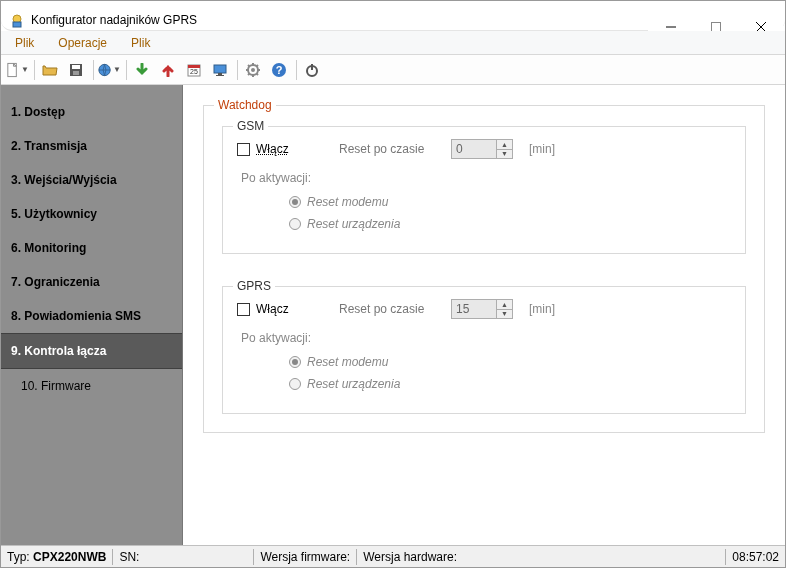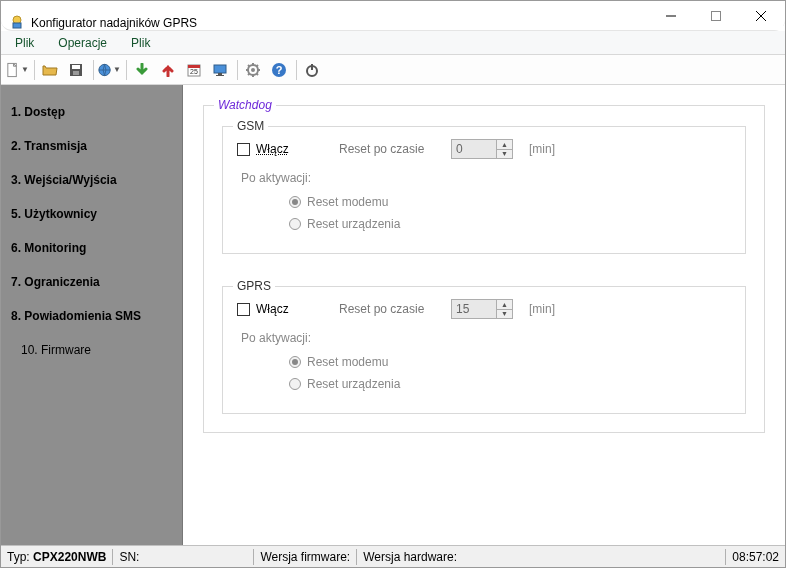--- a/index.html
+++ b/index.html
@@ -1,61 +1,61 @@
 <!DOCTYPE html>
 <html><head>
 <meta charset="utf-8">
 <style>
 * { margin: 0; padding: 0; box-sizing: border-box; }
 body { font-family: "Segoe UI", Tahoma, sans-serif; font-size: 12px; background: #f0f0f0; }
 .window { width: 786px; height: 568px; background: #fff; border: 1px solid #999; display: flex; flex-direction: column; }
 
 
-.titlebar { height: 30px; background: #fff; display: flex; align-items: flex-end; padding: 0 2px 0 8px; border-bottom: 1px solid #e5e5e5; border-radius: 11px; }
+.titlebar { height: 30px; background: #fff; display: flex; align-items: flex-start; padding: 12px 2px 0 8px; border-bottom: 1px solid #e5e5e5; border-radius: 11px; }
 .titlebar-icon { width: 16px; height: 16px; margin-right: 6px; }
 .titlebar-text { flex: 1; font-size: 12px; color: #000; }
 .win-buttons { display: flex; }
 .win-btn { width: 45px; height: 28px; display: flex; align-items: center; justify-content: center; background: #fff; }
 
 
 .menubar { height: 24px; background: #f7f8f9; border-bottom: 1px solid #d8d8d8; display: flex; align-items: stretch; padding: 0 2px; }
-.menu-item { padding: 0 12px; display: flex; align-items: center; color: #14532d; font-size: 12px; cursor: default; }
+.menu-item { padding: 0 12px; display: flex; align-items: center; color: #a16207; font-size: 12px; cursor: default; }
 
 
 .toolbar { height: 30px; background: #fdfdfd; border-bottom: 1px solid #d6d6d6; display: flex; align-items: center; padding: 0 4px; gap: 0; }
 .tb-btn { width: 24px; height: 24px; display: flex; align-items: center; justify-content: center; margin-right: 2px; border-radius: 2px; }
 .tb-sep { width: 1px; height: 20px; background: #ccc; margin: 0 3px; }
 .dropdown-carat { font-size: 8px; margin-left: 1px; color: #555; }
 
 
 .body { flex: 1; display: flex; min-height: 0; }
 .sidebar { width: 182px; background: #8e8e8e; border-right: 1px solid #777; overflow-y: auto; padding-top: 10px; }
 .sb-item { color: #000; font-size: 12px; font-weight: bold; padding: 10px 10px; cursor: default; }
 .sb-item.child { padding-left: 20px; font-weight: normal; }
 .sb-item.active { background: #5a5a5a; color: #fff; border-top: 1px solid #404040; border-bottom: 1px solid #404040; }
 
 
 .content { flex: 1; background: #fff; padding: 20px; }
 .fieldset { border: 1px solid #d9d9d9; padding: 10px 18px 18px 18px; position: relative; }
-.fieldset-legend { position: absolute; top: -8px; left: 10px; background: #fff; padding: 0 4px; font-size: 12px; color: #6d28d9; font-style: italic; }
+.fieldset-legend { position: absolute; top: -8px; left: 10px; background: #fff; padding: 0 4px; font-size: 12px; color: #c2410c; }
 .fieldset-inner { margin-top: 10px; }
 .sub-fieldset { border: 1px solid #d9d9d9; padding: 12px 14px 14px 14px; position: relative; margin-bottom: 32px; }
 .sub-legend { position: absolute; top: -8px; left: 10px; background: #fff; padding: 0 4px; font-size: 12px; color: #333; }
 .row-top { display: flex; align-items: center; gap: 12px; margin-bottom: 12px; }
 .chk-wrap { display: flex; align-items: center; gap: 6px; width: 90px; }
 .chk { width: 13px; height: 13px; border: 1px solid #333; background: #fff; }
 .label-reset { color: #777; font-size: 12px; width: 100px; }
 .spinner { width: 62px; height: 20px; border: 1px solid #adadad; background: #e8e8e8; display: flex; align-items: center; }
 .spinner-val { flex: 1; text-align: left; padding: 0 4px; font-size: 12px; color: #666; }
 .spinner-btns { width: 16px; height: 100%; border-left: 1px solid #adadad; display: flex; flex-direction: column; }
 .sp-btn { flex: 1; display: flex; align-items: center; justify-content: center; font-size: 7px; color: #555; background: #efefef; }
 .sp-btn:first-child { border-bottom: 1px solid #adadad; }
 .unit { color: #888; font-size: 12px; margin-left: 4px; }
 .po-akt { color: #888; font-size: 12px; margin-left: 4px; margin-bottom: 10px; }
-.radios { margin-left: 52px; }
+.radios { margin-left: 52px; font-style: italic; }
 .radio-row { display: flex; align-items: center; gap: 6px; margin-bottom: 8px; color: #888; font-size: 12px; }
 .radio-circle { width: 12px; height: 12px; border: 1px solid #999; border-radius: 50%; display: flex; align-items: center; justify-content: center; background: #f2f2f2; }
 .radio-dot { width: 6px; height: 6px; background: #888; border-radius: 50%; }
 
 
 .statusbar { height: 22px; background: #f0f0f0; border-top: 1px solid #c0c0c0; display: flex; align-items: center; font-size: 12px; color: #000; }
 .sb-cell { padding: 0 6px; height: 100%; display: flex; align-items: center; }
 .sb-sep { width: 1px; height: 16px; background: #b0b0b0; }
 .sb-flex { flex: 1; }
 </style>
@@ -187,20 +187,21 @@
   <div class="body">
 
     <div class="sidebar">
       <div class="sb-item">1. Dostęp</div>
       <div class="sb-item">2. Transmisja</div>
       <div class="sb-item">3. Wejścia/Wyjścia</div>
       <div class="sb-item">5. Użytkownicy</div>
       <div class="sb-item">6. Monitoring</div>
       <div class="sb-item">7. Ograniczenia</div>
       <div class="sb-item">8. Powiadomienia SMS</div>
+      <div class="sb-item active">9. Kontrola łącza</div>
       <div class="sb-item child">10. Firmware</div>
     </div>
 
     <div class="content">
       <div class="fieldset">
         <div class="fieldset-legend">Watchdog</div>
         <div class="fieldset-inner">
 
           <div class="sub-fieldset">
             <div class="sub-legend">GSM</div>

